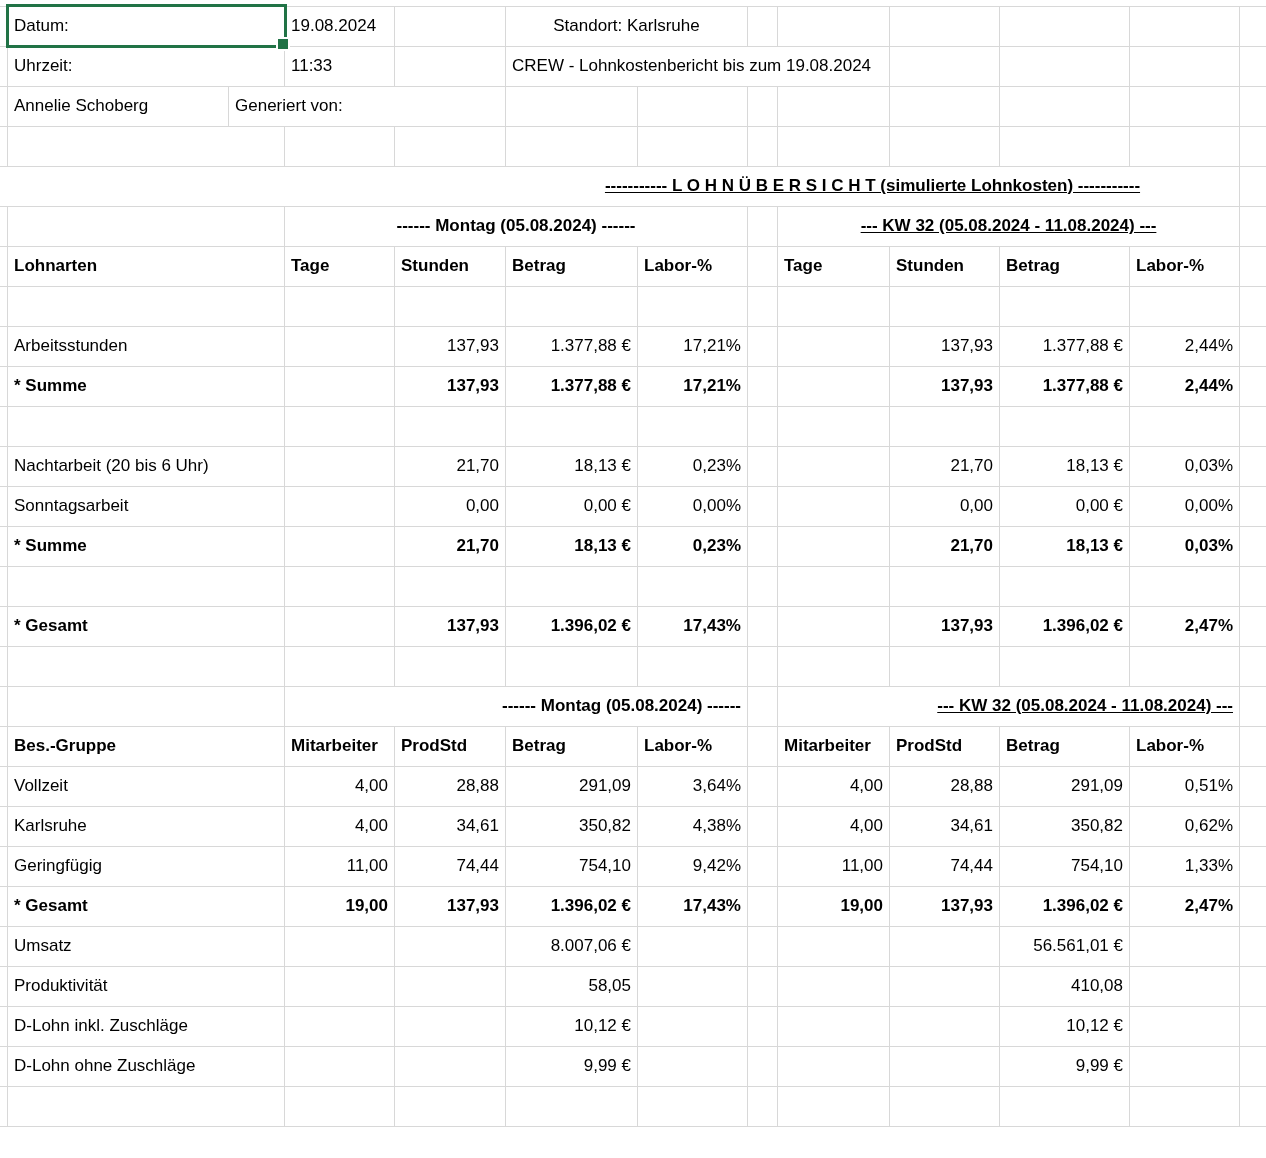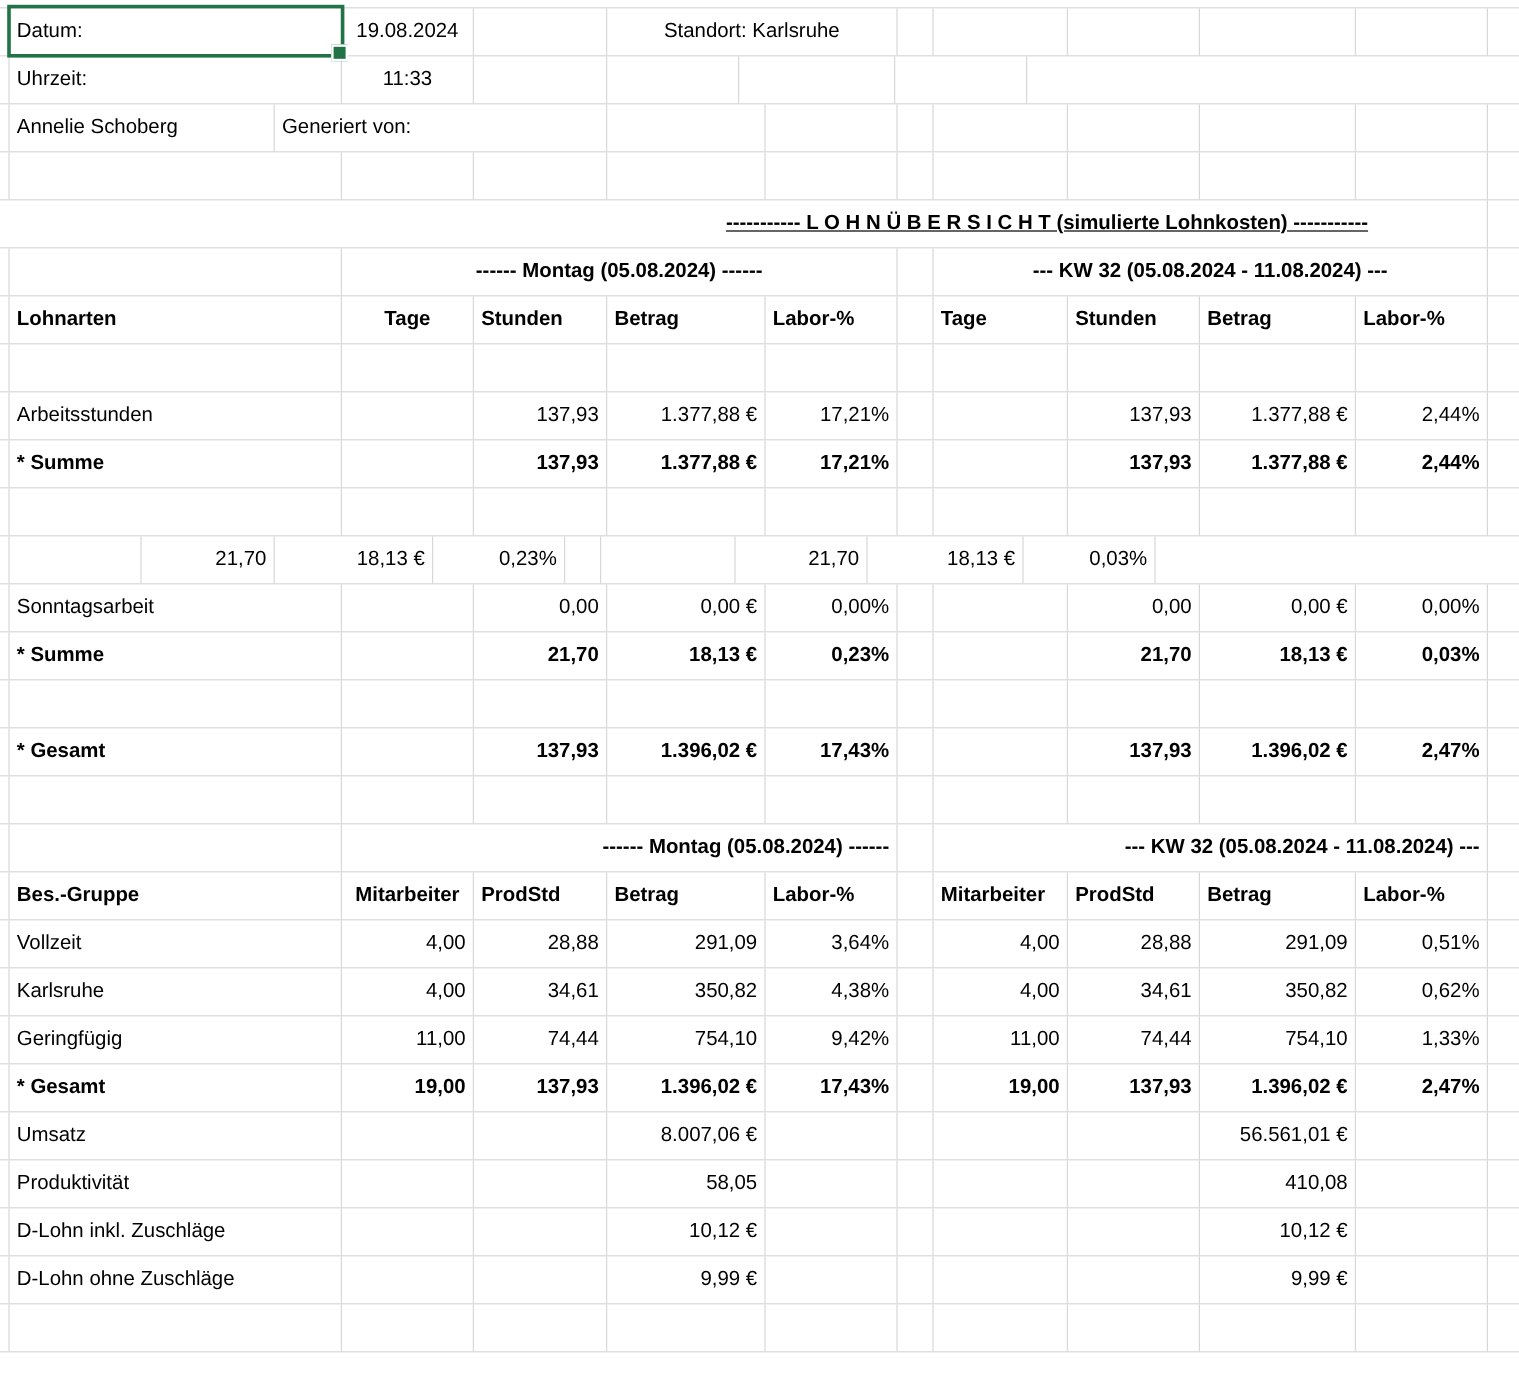--- a/index.html
+++ b/index.html
@@ -12,30 +12,30 @@
   .r{display:flex; height:40px; box-sizing:border-box; border-bottom:1.5px solid var(--grid);}
   .r.top{height:7px;}
   .c{
     box-sizing:border-box; height:100%; flex:0 0 auto;
     border-right:1.5px solid var(--grid);
     line-height:37px; white-space:nowrap; overflow:visible;
     padding:0 6px;
   }
   
   .s {width:8px; padding:0;}
-  .ca{width:277px;} .cb{width:110px;text-align:center;} .cc{width:111px;} .cd{width:132px;}
+  .ca{width:277px;} .cb{width:110px;} .cc{width:111px;} .cd{width:132px;}
   .ce{width:110px;} .cf{width:30px; padding:0;} .cg{width:112px;} .ch{width:110px;}
   .ci{width:130px;} .cj{width:110px;}
   .ck{width:26px; border-right:none; padding:0;}
   
   .m-de{width:242px;text-align:center;}            
   .m-dg{width:384px;}            
   .m-bc{width:221px;}            
   .m-be{width:463px;}            
-  .m-gj{width:462px;}            
+  .m-gj{width:462px;text-decoration:underline;}            
   .m-title{width:1240px; padding:0; padding-left:506px; text-align:center;text-decoration:underline;} 
   .num{text-align:right;}
   .ctr{text-align:center;}
   .rt{text-align:right;}
   .b{font-weight:bold;}
   
   .sel{position:absolute; left:6px; top:4px; width:281px; height:44px;
        border:3.5px solid var(--sel); box-sizing:border-box; pointer-events:none; z-index:5;}
   .handle{position:absolute; right:-6px; bottom:-6px; width:10px; height:10px;
           background:var(--sel); border:2px solid #fff; box-sizing:content-box; pointer-events:auto;}
@@ -63,20 +63,21 @@
     <div class="c ci"></div>
     <div class="c cj"></div>
     <div class="c ck"></div>
   </div>
 
   <div class="r">
     <div class="c s"></div>
     <div class="c ca">Uhrzeit:</div>
     <div class="c cb">11:33</div>
     <div class="c cc"></div>
+    <div class="c m-dg">CREW - Lohnkostenbericht bis zum 19.08.2024</div>
     <div class="c ch"></div>
     <div class="c ci"></div>
     <div class="c cj"></div>
     <div class="c ck"></div>
   </div>
 
   <div class="r">
     <div class="c s"></div>
     <div class="c m-bc">Annelie Schoberg</div>
     <div class="c ca">Generiert von:</div>
@@ -189,20 +190,21 @@
     <div class="c cf"></div>
     <div class="c cg"></div>
     <div class="c ch"></div>
     <div class="c ci"></div>
     <div class="c cj"></div>
     <div class="c ck"></div>
   </div>
 
   <div class="r">
     <div class="c s"></div>
+    <div class="c ca">Nachtarbeit (20 bis 6 Uhr)</div>
     <div class="c cb num"></div>
     <div class="c cc num">21,70</div>
     <div class="c cd num">18,13 €</div>
     <div class="c ce num">0,23%</div>
     <div class="c cf"></div>
     <div class="c cg num"></div>
     <div class="c ch num">21,70</div>
     <div class="c ci num">18,13 €</div>
     <div class="c cj num">0,03%</div>
     <div class="c ck"></div>

